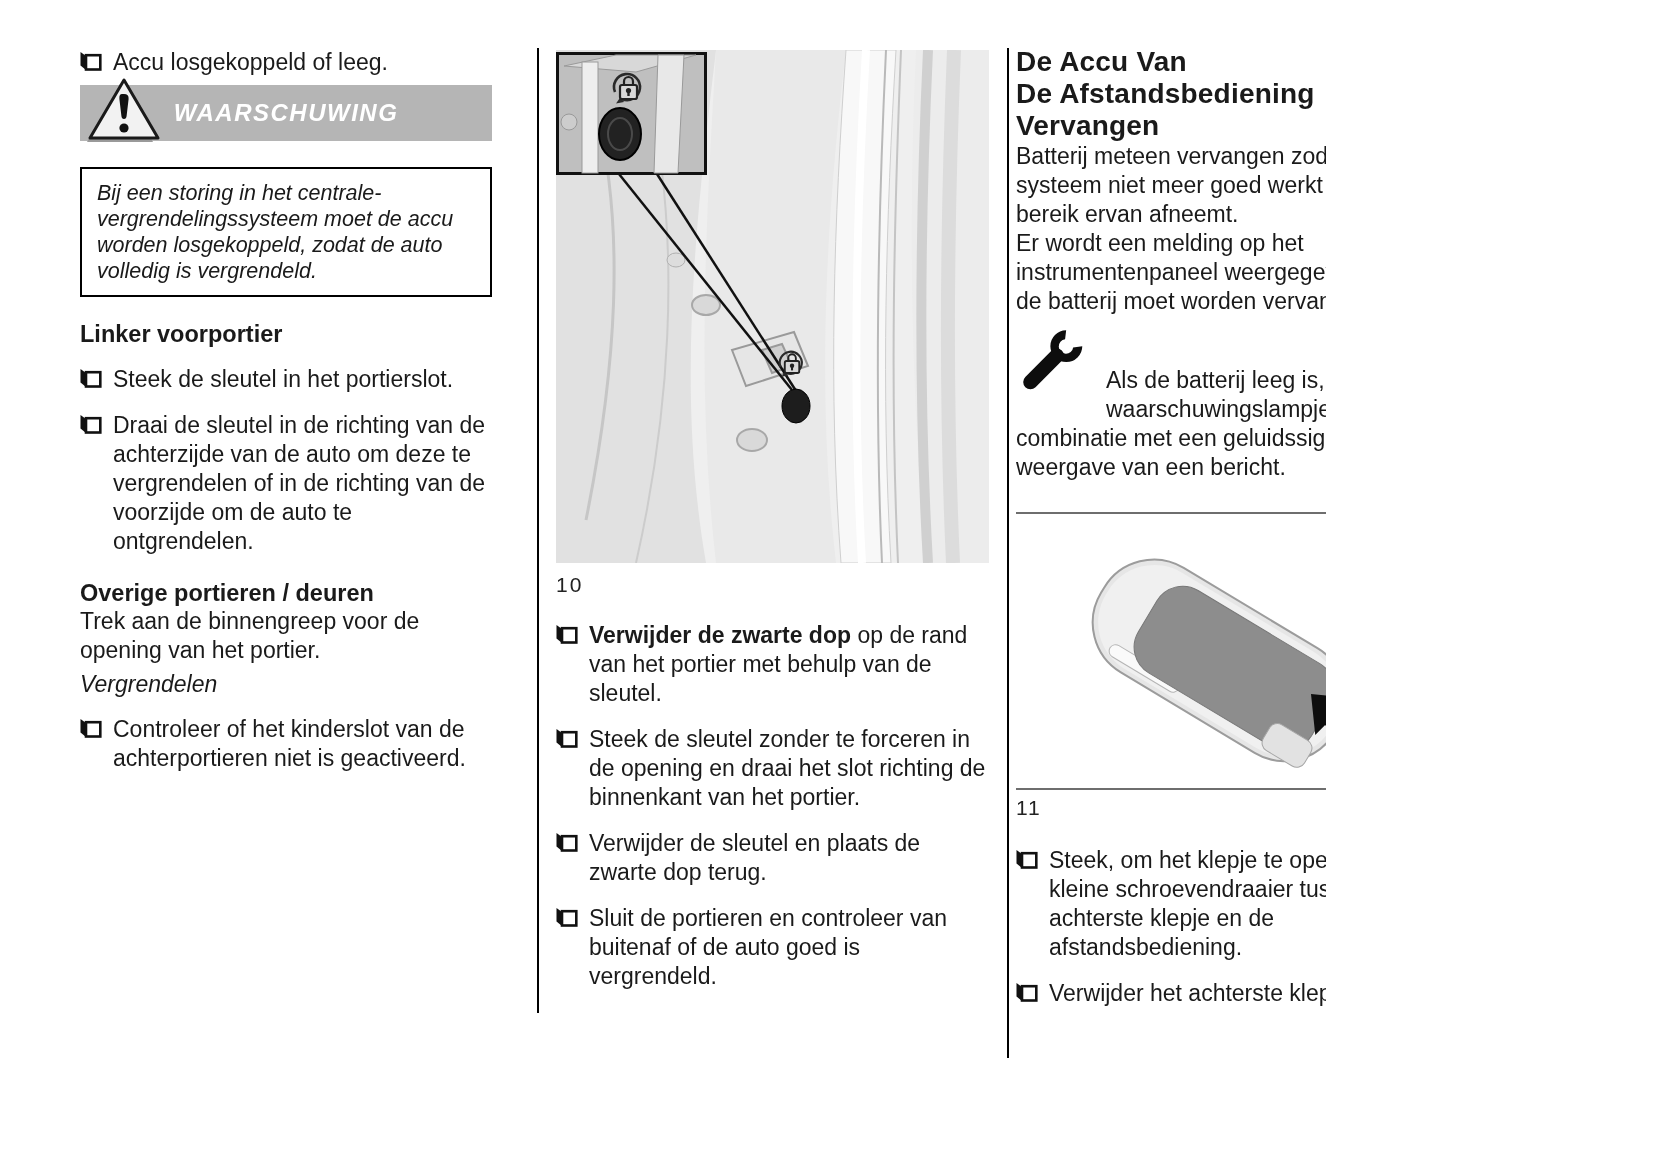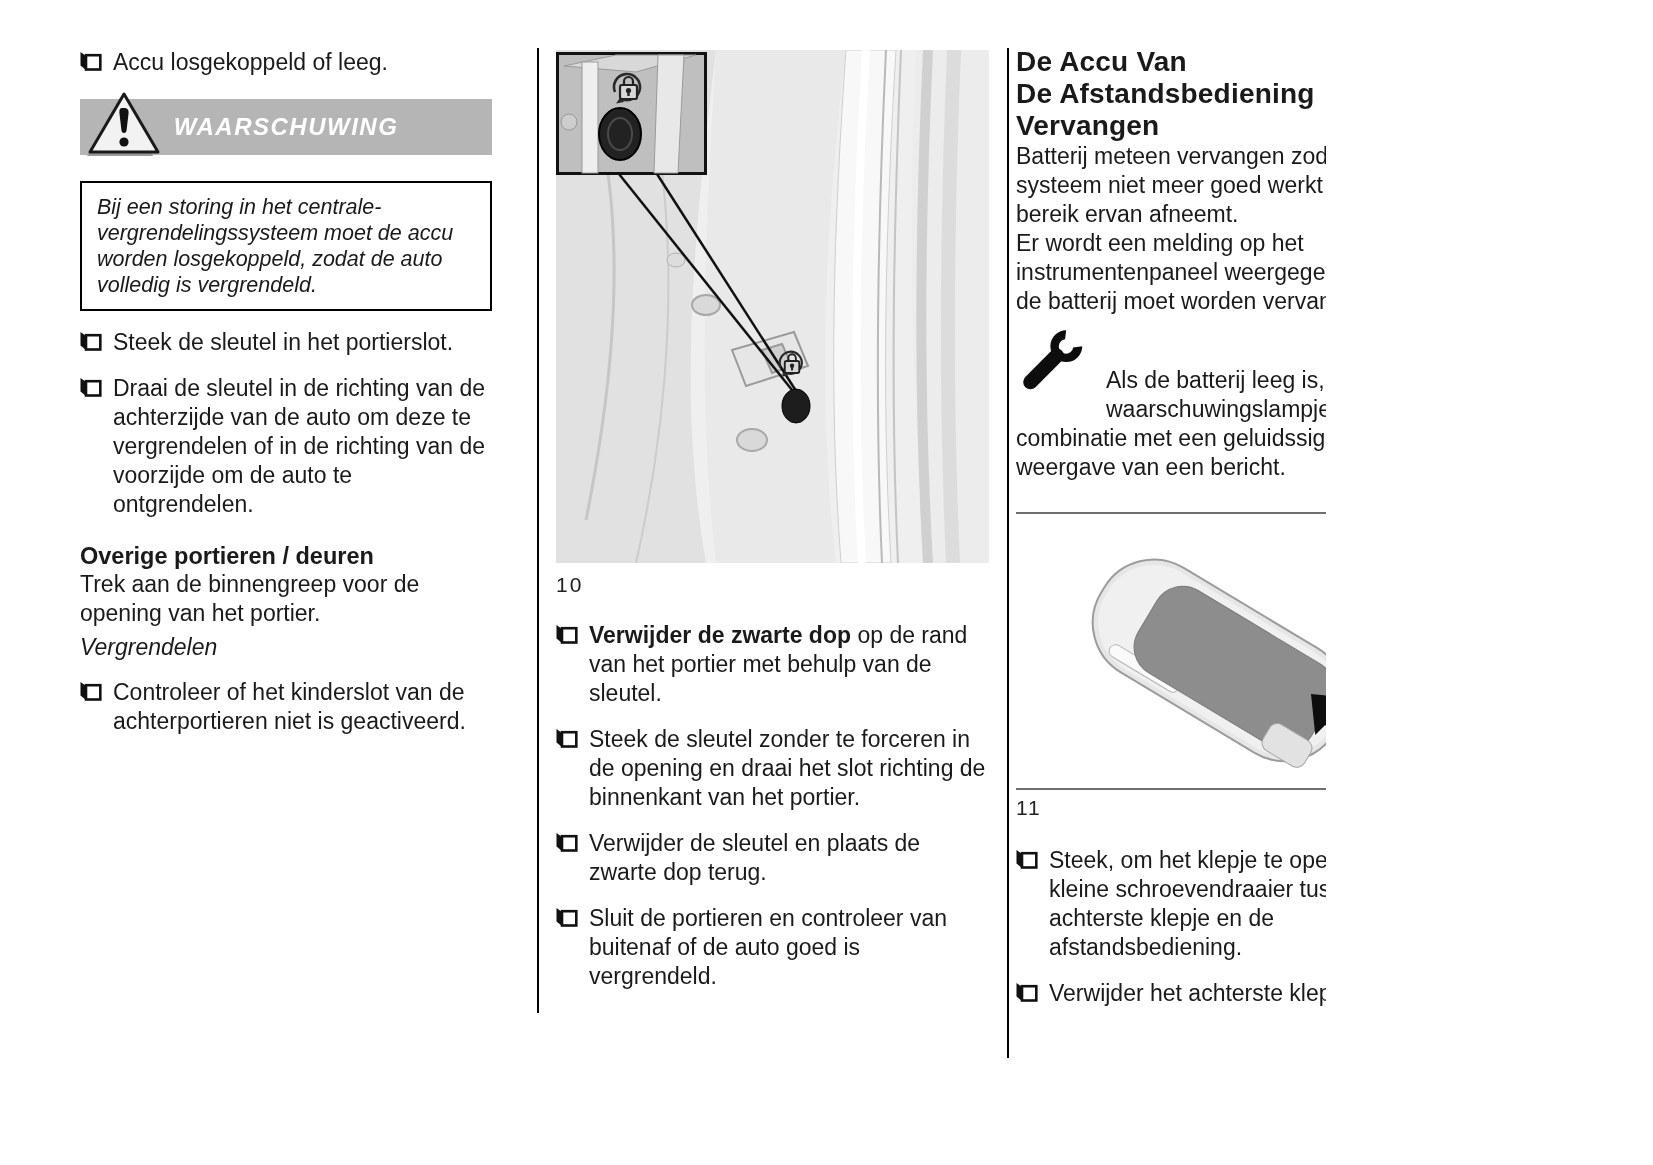--- a/index.html
+++ b/index.html
@@ -11,21 +11,21 @@
   .col{position:absolute;}
   .col-left{left:80px;top:48px;width:412px;}
   .col-mid{left:556px;top:50px;width:438px;}
   .col-right{left:1016px;top:46px;width:432px;}
 
   .check{display:flex;gap:11px;font-size:23px;line-height:29px;margin-top:17px;}
   .check .cb{flex:0 0 auto;margin-top:3px;}
   .check .txt{flex:1;}
   .first{margin-top:0;}
 
-  .warnbar{position:relative;margin-top:22px;height:56px;background:var(--warning_bar,#b5b5b5);
+  .warnbar{position:relative;margin-top:8px;height:56px;background:var(--warning_bar,#b5b5b5);
            display:flex;align-items:center;justify-content:center;text-align:right;}
   .warnbar .tri{position:absolute;left:3px;top:-9px;}
   .warntitle{font-size:24px;font-weight:bold;font-style:italic;color:#fff;letter-spacing:1.5px;}
   .notebox{margin-top:26px;border:2px solid #000;padding:11px 15px;font-style:italic;
            font-size:21.5px;line-height:26px;}
   .sec{font-size:23.5px;font-weight:bold;margin:24px 0 0 0;}
   .subitalic{font-style:italic;font-size:23px;line-height:28px;margin-top:5px;}
   .plain{font-size:23px;line-height:29px;margin:0;}
 
   .figcap{font-size:21px;color:#222;letter-spacing:2px;margin-top:6px;}
@@ -71,20 +71,21 @@
         <path d="M37 8 L70 66 H4 Z" fill="#9a9a9a"></path>
         <path d="M41 4 L75 62 H7 Z" fill="#f2f2f2" stroke="#1a1a1a" stroke-width="3" stroke-linejoin="round"></path>
         <path d="M41 18 q5 0 4.6 5 l-2 17 q-0.3 3 -2.6 3 t-2.6 -3 l-2 -17 q-0.4 -5 2.6 -5 z" fill="#111"></path>
         <circle cx="41" cy="52" r="4.6" fill="#111"></circle>
       </svg>
       <span class="warntitle">WAARSCHUWING</span>
     </div>
 
     <div class="notebox">Bij een storing in het centrale-vergrendelingssysteem moet de accu worden losgekoppeld, zodat de auto volledig is vergrendeld.</div>
 
+    <h3 class="sec">Linker voorportier</h3>
 
     <div class="check">
       <svg class="cb" width="22" height="21" viewBox="0 0 22 21">
           <path d="M0.5 1 L6 5 L6 19 L0.5 14.5 Z" fill="#111"></path>
           <rect x="6" y="4.2" width="14.3" height="14.3" fill="#fff" stroke="#111" stroke-width="2.6"></rect>
         </svg>
       <div class="txt">Steek de sleutel in het portierslot.</div>
     </div>
     <div class="check">
       <svg class="cb" width="22" height="21" viewBox="0 0 22 21">

